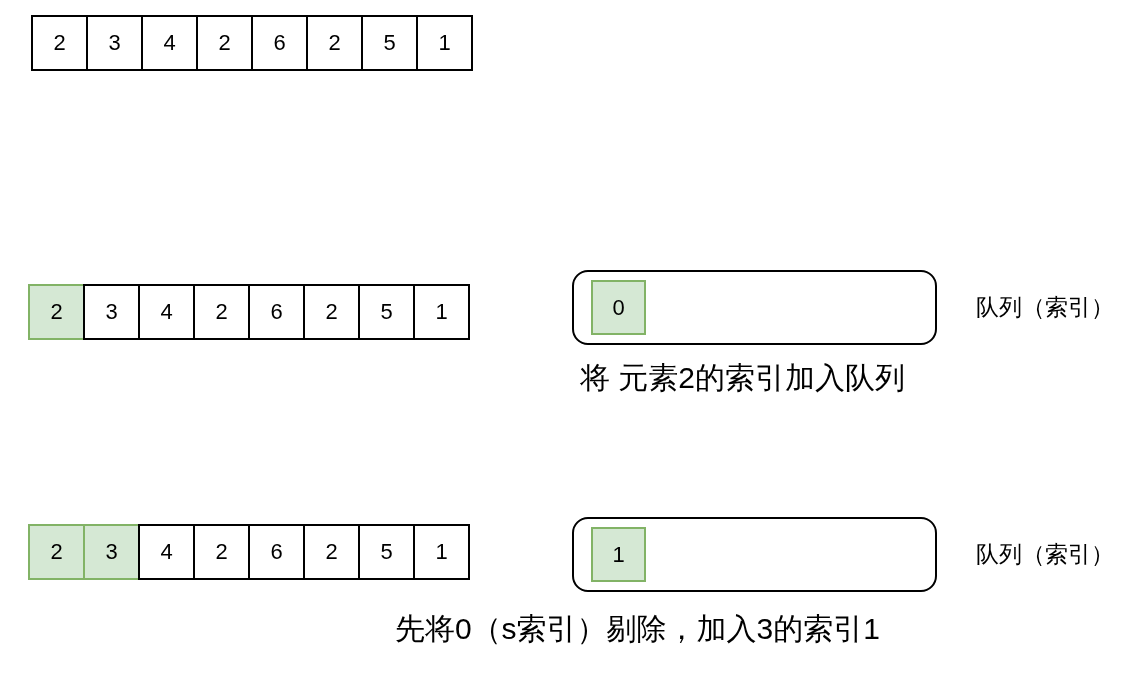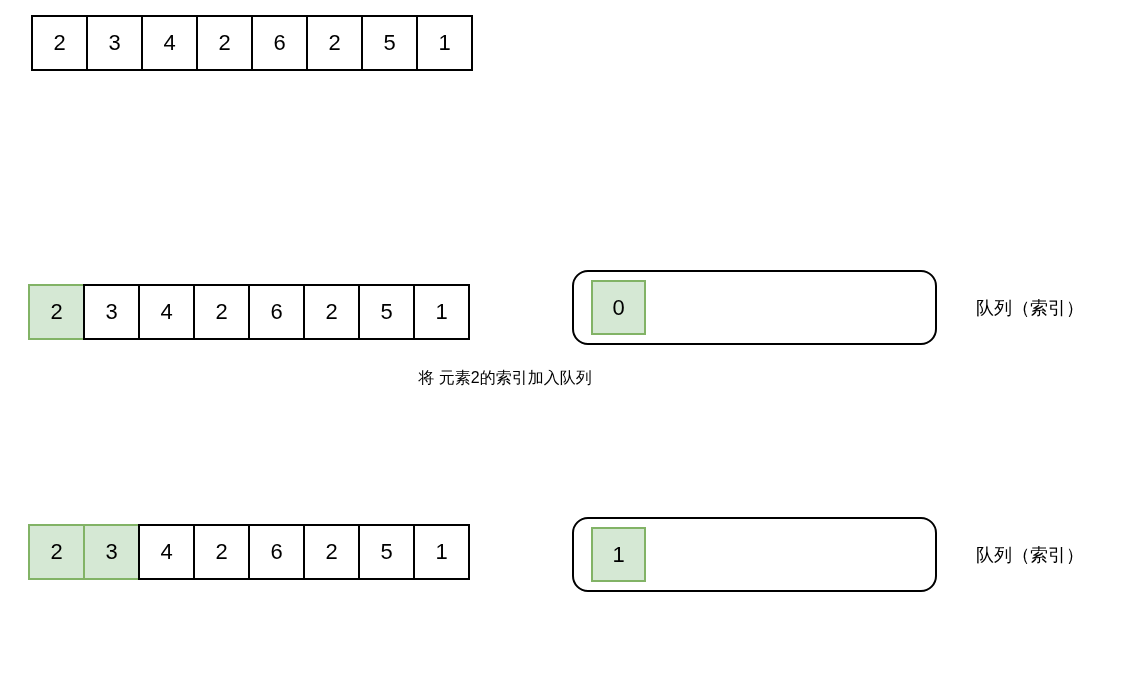--- a/index.html
+++ b/index.html
@@ -22,24 +22,24 @@
     display:flex;align-items:center;padding-left:17px;
   }
   .qcell{
     width:55px;height:55px;box-sizing:border-box;
     background:#d5e8d4;border:2px solid #82b366;
     display:flex;align-items:center;justify-content:center;
     font-size:22px;line-height:1;
   }
   .qlabel{
     position:absolute;height:75px;display:flex;align-items:center;
-    font-size:18px;white-space:nowrap;
+    font-size:23px;white-space:nowrap;
   }
   .caption{
-    position:absolute;font-size:16px;line-height:31px;text-align:center;width:800px;
+    position:absolute;font-size:30px;line-height:31px;text-align:right;width:800px;
   }
   
   #intro-array{left:31px;top:15px;}
   #s1-array{left:28px;top:284px;}
   #s1-queue{left:572px;top:270px;}
   #s1-label{left:976px;top:270px;}
   #s1-caption{left:105px;top:362px;}
   #s2-array{left:28px;top:524px;}
   #s2-queue{left:572px;top:517px;}
   #s2-label{left:976px;top:517px;}
@@ -87,15 +87,16 @@
     <div class="cell">2</div>
     <div class="cell">5</div>
     <div class="cell">1</div>
   </div>
 
   <div id="s2-queue" class="queue">
     <div class="qcell">1</div>
   </div>
   <div id="s2-label" class="qlabel">队列（索引）</div>
   <div id="s2-caption" class="caption">
+    <div>先将0（s索引）剔除，加入3的索引1</div>
   </div>
 
 </div>
 
 </body></html>

